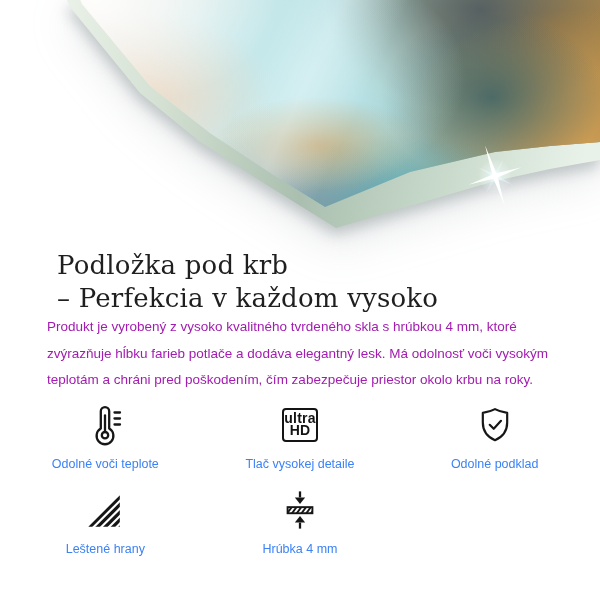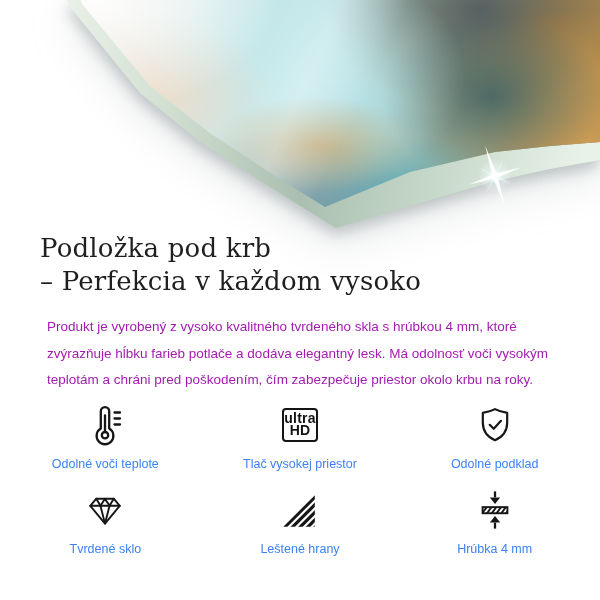--- a/index.html
+++ b/index.html
@@ -71,21 +71,21 @@
       <circle cx="35" cy="35" r="17" fill="url(#sparkleGlow)"></circle>
       <g fill="#ffffff" transform="rotate(-18 35 35)">
         <path d="M35 3 L37.4 35 L35 67 L32.6 35 Z"></path>
         <path d="M7 35 L35 32.7 L63 35 L35 37.3 Z" opacity="0.95"></path>
         <path d="M21 21 L36.2 33.8 L49 49 L33.8 36.2 Z" opacity="0.35"></path>
         <path d="M49 21 L36.2 36.2 L21 49 L33.8 33.8 Z" opacity="0.25"></path>
       </g>
     </svg>
   </div>
 
-  <h1 class="title" style="margin:0;">
+  <h1 class="title" style="margin:17px;">
     <span>Podložka pod krb</span><br>
     <span>– Perfekcia v každom vysoko</span>
   </h1>
 
   <p class="desc" style="margin:0;">Produkt je vyrobený z vysoko kvalitného tvrdeného skla s hrúbkou 4 mm, ktoré zvýrazňuje hĺbku farieb potlače a dodáva elegantný lesk. Má odolnosť voči vysokým teplotám a chráni pred poškodením, čím zabezpečuje priestor okolo krbu na roky.</p>
 
   <div class="features">
 
     <div class="feature">
       <div class="icon-slot">
@@ -103,48 +103,35 @@
       <div class="feature-label">Odolné voči teplote</div>
     </div>
 
     <div class="feature">
       <div class="icon-slot">
         <div class="uhd-box">
           <span class="uhd-top">ultra</span>
           <span class="uhd-bottom">HD</span>
         </div>
       </div>
-      <div class="feature-label">Tlač vysokej priestor</div>
+      <div class="feature-label">Tlač vysokej detaile</div>
     </div>
 
     <div class="feature">
       <div class="icon-slot">
         <svg viewBox="0 0 44 44" width="40" height="40">
           <g fill="none" stroke="#161616" stroke-width="2.4" stroke-linecap="round" stroke-linejoin="round">
             <path d="M22 4.5 C25.6 6.4 30.4 7.9 35.4 8.7 V19.3 C35.4 28.6 30 35.3 22 38.8 C14 35.3 8.6 28.6 8.6 19.3 V8.7 C13.6 7.9 18.4 6.4 22 4.5 Z"></path>
             <path d="M16.2 21.8 L20.6 26.2 L28.6 17.4"></path>
           </g>
         </svg>
       </div>
       <div class="feature-label">Odolné podklad</div>
     </div>
 
-    <div class="feature">
-      <div class="icon-slot">
-        <svg viewBox="0 0 44 44" width="40" height="40">
-          <g fill="none" stroke="#161616" stroke-width="2.1" stroke-linecap="round" stroke-linejoin="round">
-            <path d="M12.4 9.6 H31.6 L38.2 17.4 L22 37 L5.8 17.4 Z"></path>
-            <path d="M5.8 17.4 H38.2"></path>
-            <path d="M12.4 9.6 L17 17.4 L22 9.6 L27 17.4 L31.6 9.6"></path>
-            <path d="M17 17.4 L22 37 L27 17.4"></path>
-          </g>
-        </svg>
-      </div>
-      <div class="feature-label">Tvrdené sklo</div>
-    </div>
 
     <div class="feature">
       <div class="icon-slot">
         <svg viewBox="0 0 44 44" width="42" height="42">
           <defs>
               <clipPath id="triclip">
                 <path d="M4.5 39.5 L37.5 6.5 L37.5 39.5 Z"></path>
               </clipPath>
             </defs>
           <g clip-path="url(#triclip)" stroke="#161616" stroke-width="3.4">

